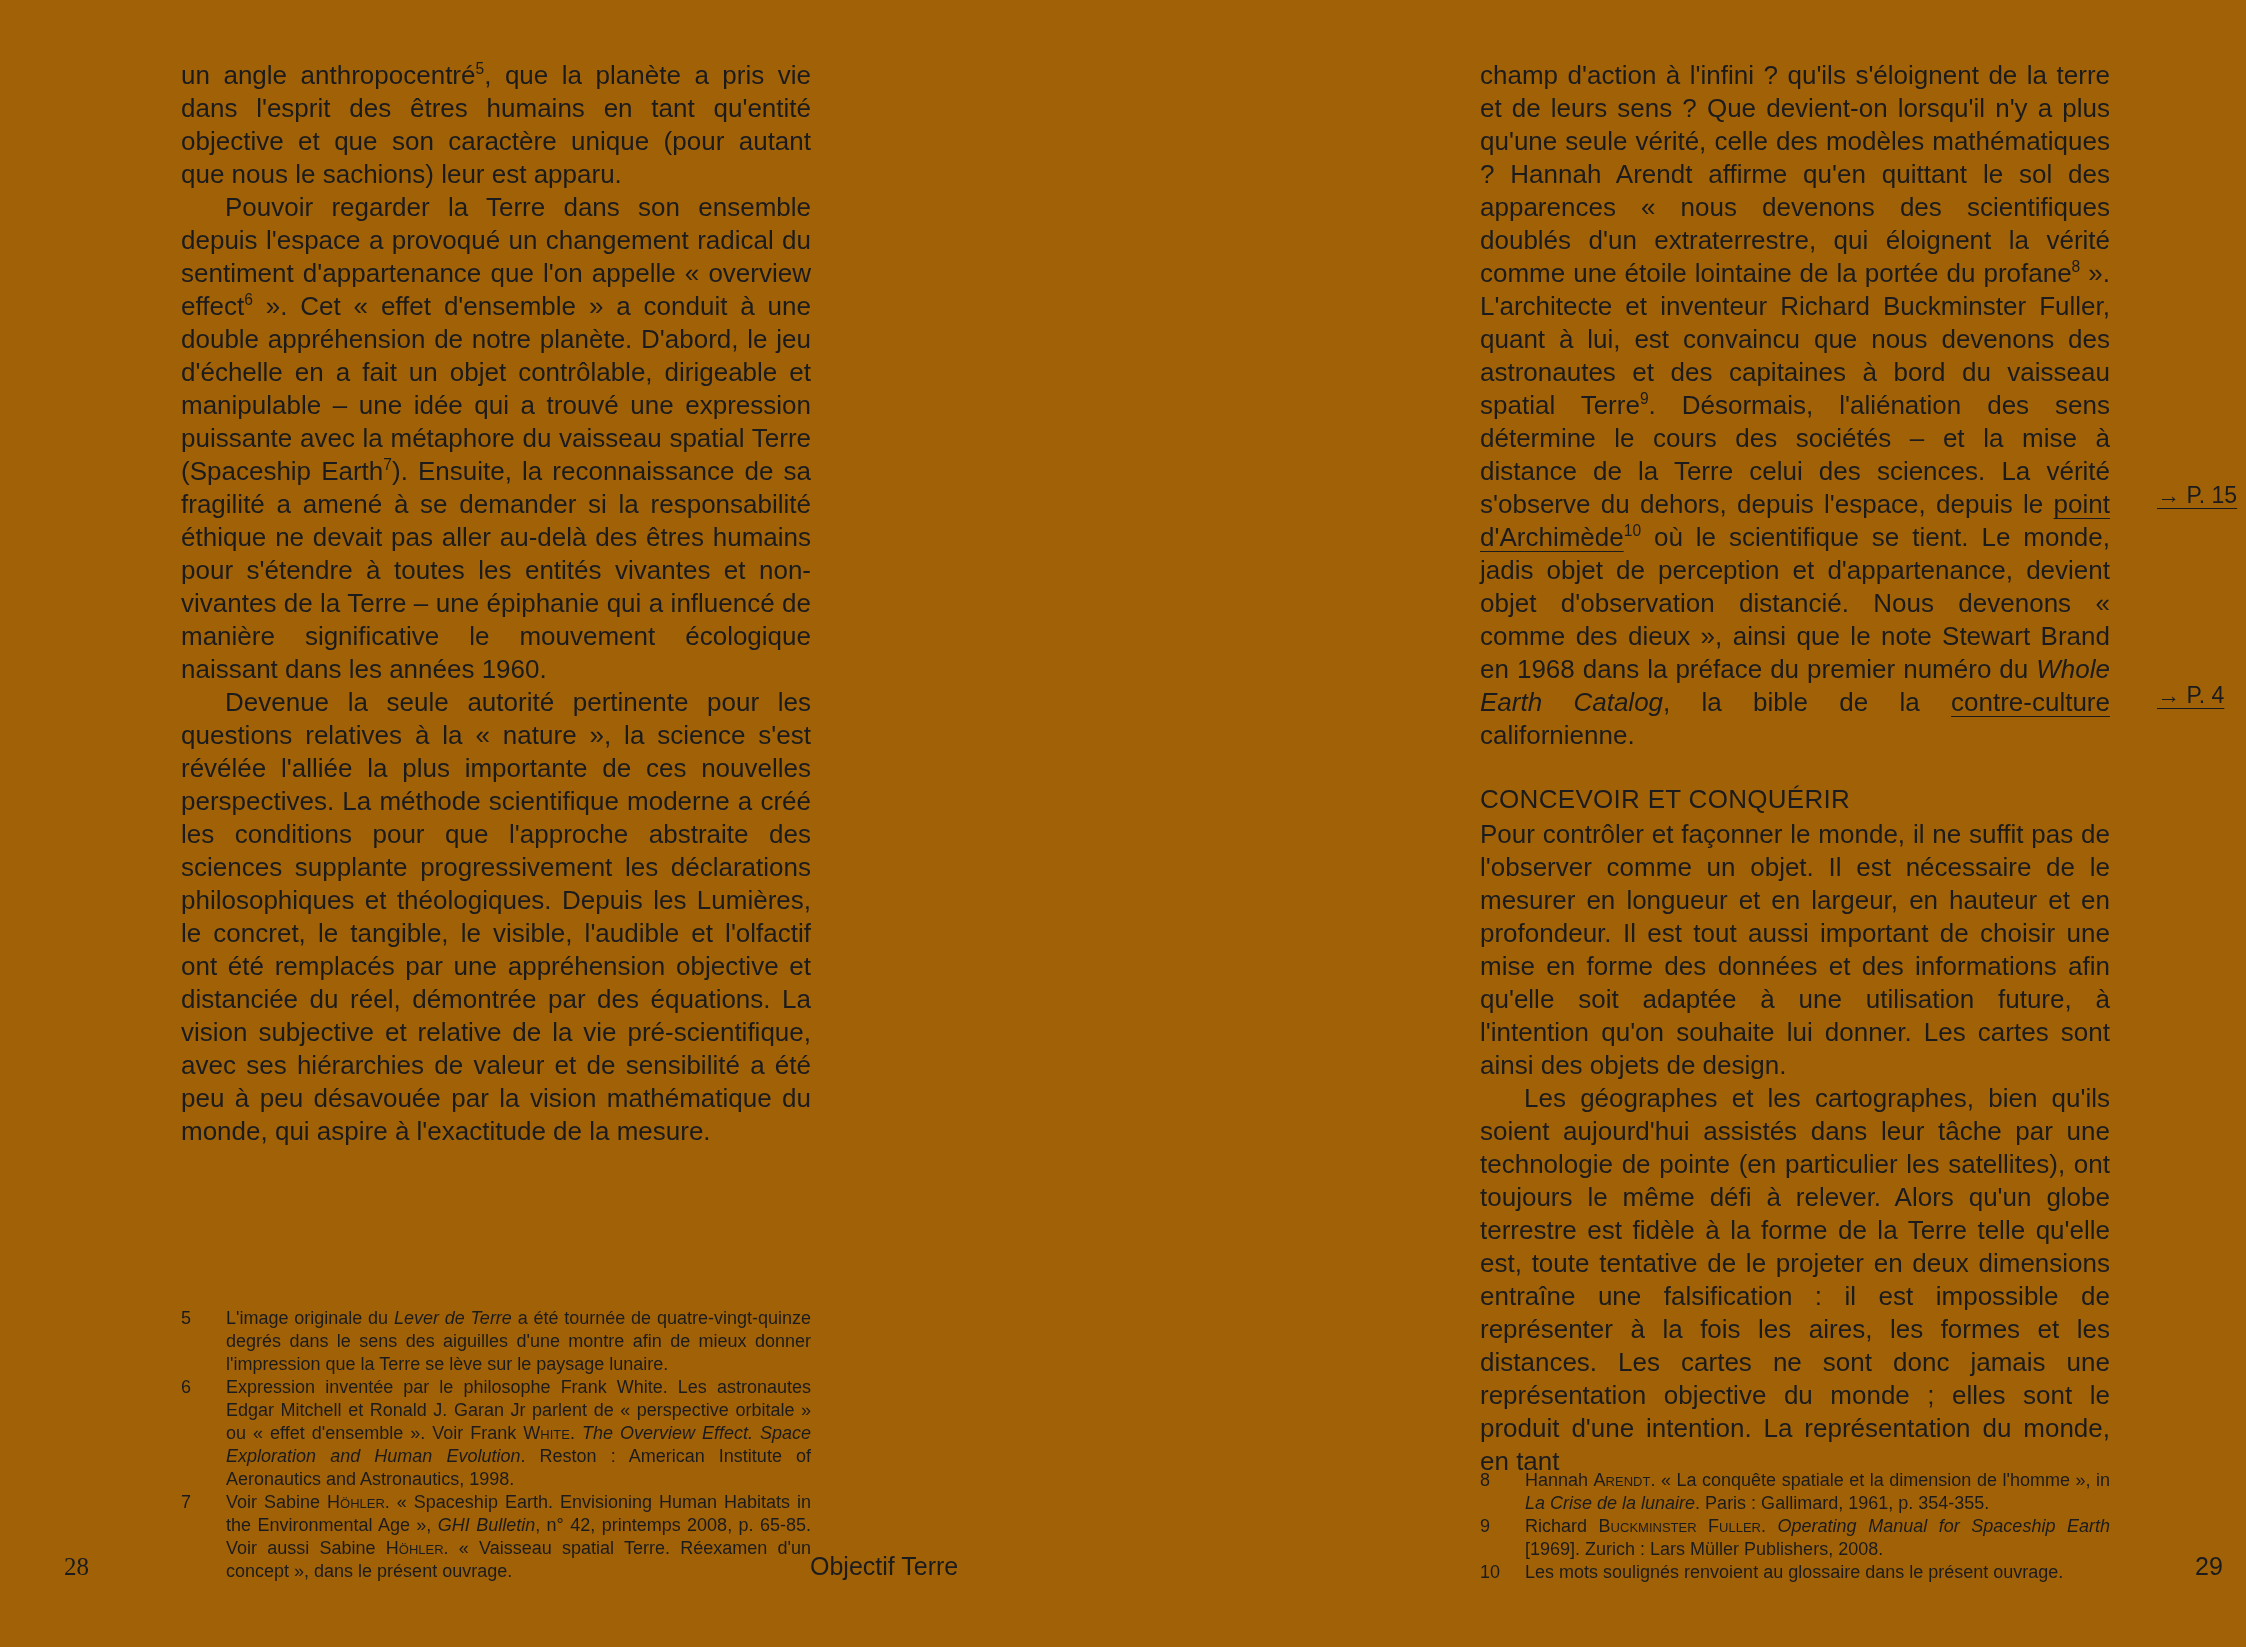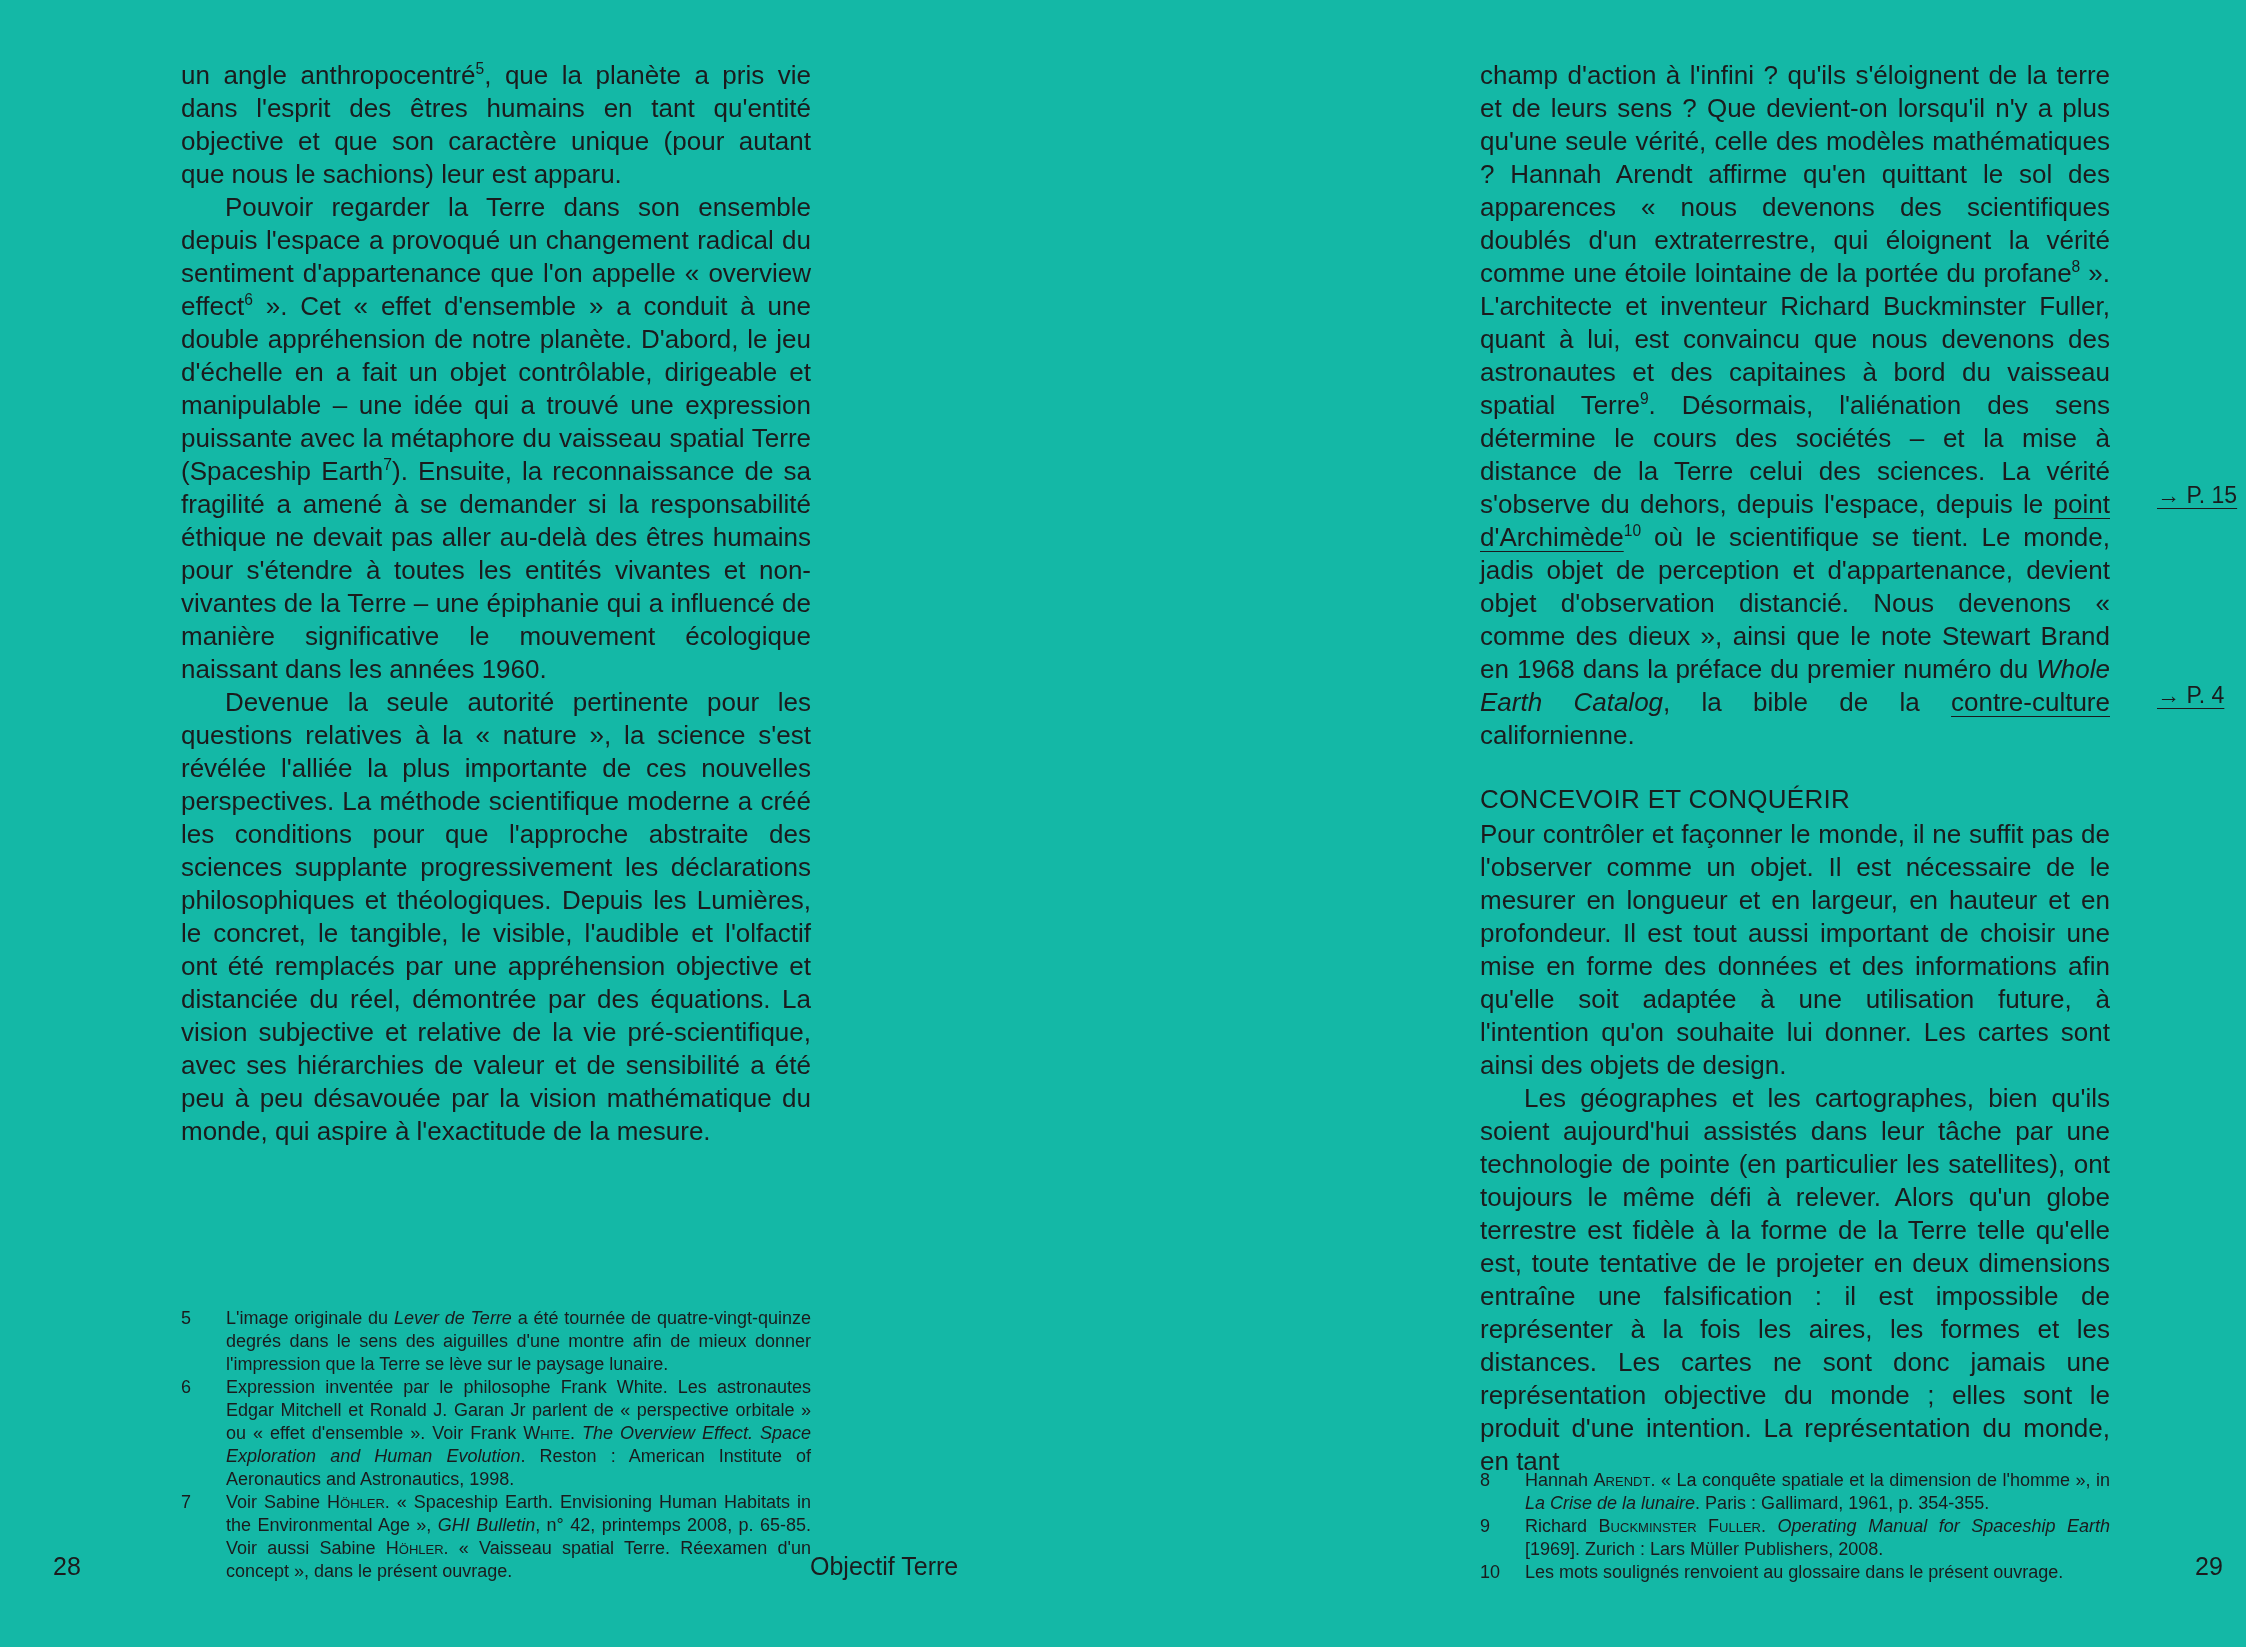--- a/index.html
+++ b/index.html
@@ -1,21 +1,21 @@
 <!DOCTYPE html>
 <html lang="fr" style="font-size:15px"><head>
 <meta charset="utf-8">
 <style>
   * { box-sizing: border-box; }
   html, body { margin: 0; padding: 0; background: #ffffff; }
   .spread {
     position: relative;
     width: 2247px;
     height: 1647px;
-    background: #14b8a6;
+    background: #a16207;
     color: #1b1b1d;
     font-family: "Liberation Sans", "DejaVu Sans", sans-serif;
     overflow: hidden;
   }
   .col {
     position: absolute;
     top: 59px;
     width: 630px;
     font-size: 26px;
     line-height: 33px;
@@ -54,21 +54,21 @@
   .fn { display: grid; grid-template-columns: 45px 1fr; }
   .fn-num { text-align: left; }
   .fn-left  { left: 181px;  top: 1307px; }
   .fn-right { left: 1480px; top: 1469px; }
   .pageno {
     position: absolute;
     top: 1554px;
     font-size: 25px;
     line-height: 25px;
   }
-  .pageno-left  { left: 53px; }
+  .pageno-left  { left: 64px; font-family: Liberation Serif, serif; }
   .pageno-right { left: 2195px; }
   .running-footer {
     position: absolute;
     top: 1554px;
     left: 810px;
     width: 285px;
     text-align: left;
     font-size: 25px;
     line-height: 25px;
   }

